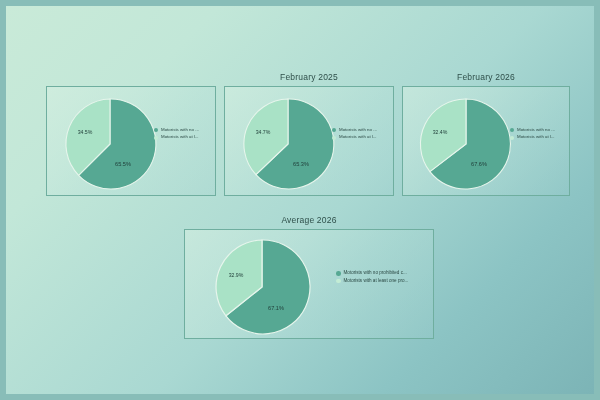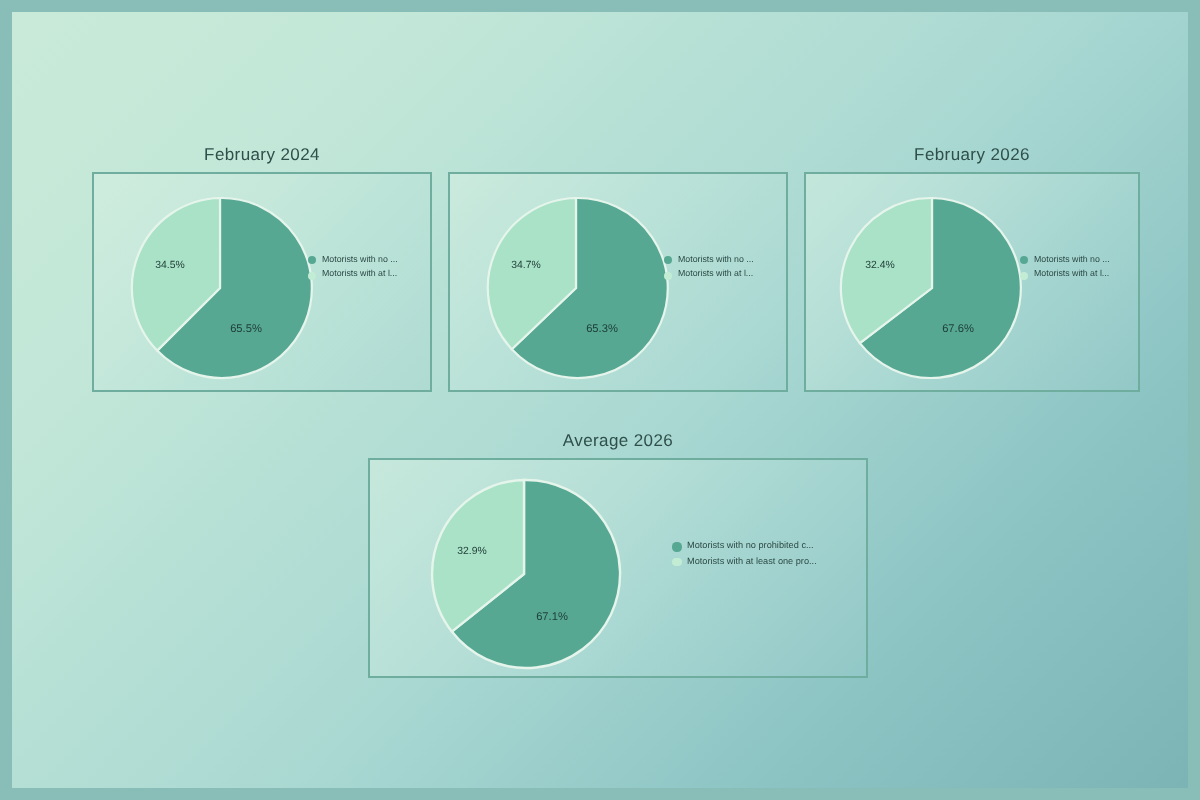--- a/index.html
+++ b/index.html
@@ -90,21 +90,20 @@
   }
   .legend-lg .legend-text { font-size: 4.6px; }
   .legend-lg .legend-dot { width: 4.5px; height: 4.5px; }
 </style>
 </head>
 <body>
 
 <div id="dashboard">
 
   <div class="chart-panel" style="left:40px; top:66px; width:170px; height:124px;">
-    <div class="panel-title">February 2024</div>
     <div class="panel-frame" style="top:14px;"></div>
     <div class="pie-wrap" style="left:14px; top:22px;">
       <svg width="100" height="100" viewBox="0 0 100 100">
         <path d="M 50 50 L 50 5 A 45 45 0 1 1 18.6 81.3 Z" fill="#56a893" stroke="#e6f5ec" stroke-width="1.1"></path>
         <path d="M 50 50 L 18.6 81.3 A 45 45 0 0 1 50 5 Z" fill="#a9e2c6" stroke="#e6f5ec" stroke-width="1.1"></path>
         <text class="slice-label big" x="63" y="72" text-anchor="middle">65.5%</text>
         <text class="slice-label" x="25" y="40" text-anchor="middle">34.5%</text>
       </svg>
     </div>
     <div class="legend" style="left:108px; top:56px;">
@@ -113,20 +112,21 @@
         <span class="legend-text">Motorists with no ...</span>
       </div>
       <div class="legend-row">
         <span class="legend-dot" style="background:#c3ecd5;"></span>
         <span class="legend-text">Motorists with at l...</span>
       </div>
     </div>
   </div>
 
   <div class="chart-panel" style="left:218px; top:66px; width:170px; height:124px;">
+    <div class="panel-title">February 2025</div>
     <div class="panel-frame" style="top:14px;"></div>
     <div class="pie-wrap" style="left:14px; top:22px;">
       <svg width="100" height="100" viewBox="0 0 100 100">
         <path d="M 50 50 L 50 5 A 45 45 0 1 1 17.9 80.6 Z" fill="#56a893" stroke="#e6f5ec" stroke-width="1.1"></path>
         <path d="M 50 50 L 17.9 80.6 A 45 45 0 0 1 50 5 Z" fill="#a9e2c6" stroke="#e6f5ec" stroke-width="1.1"></path>
         <text class="slice-label big" x="63" y="72" text-anchor="middle">65.3%</text>
         <text class="slice-label" x="25" y="40" text-anchor="middle">34.7%</text>
       </svg>
     </div>
     <div class="legend" style="left:108px; top:56px;">

